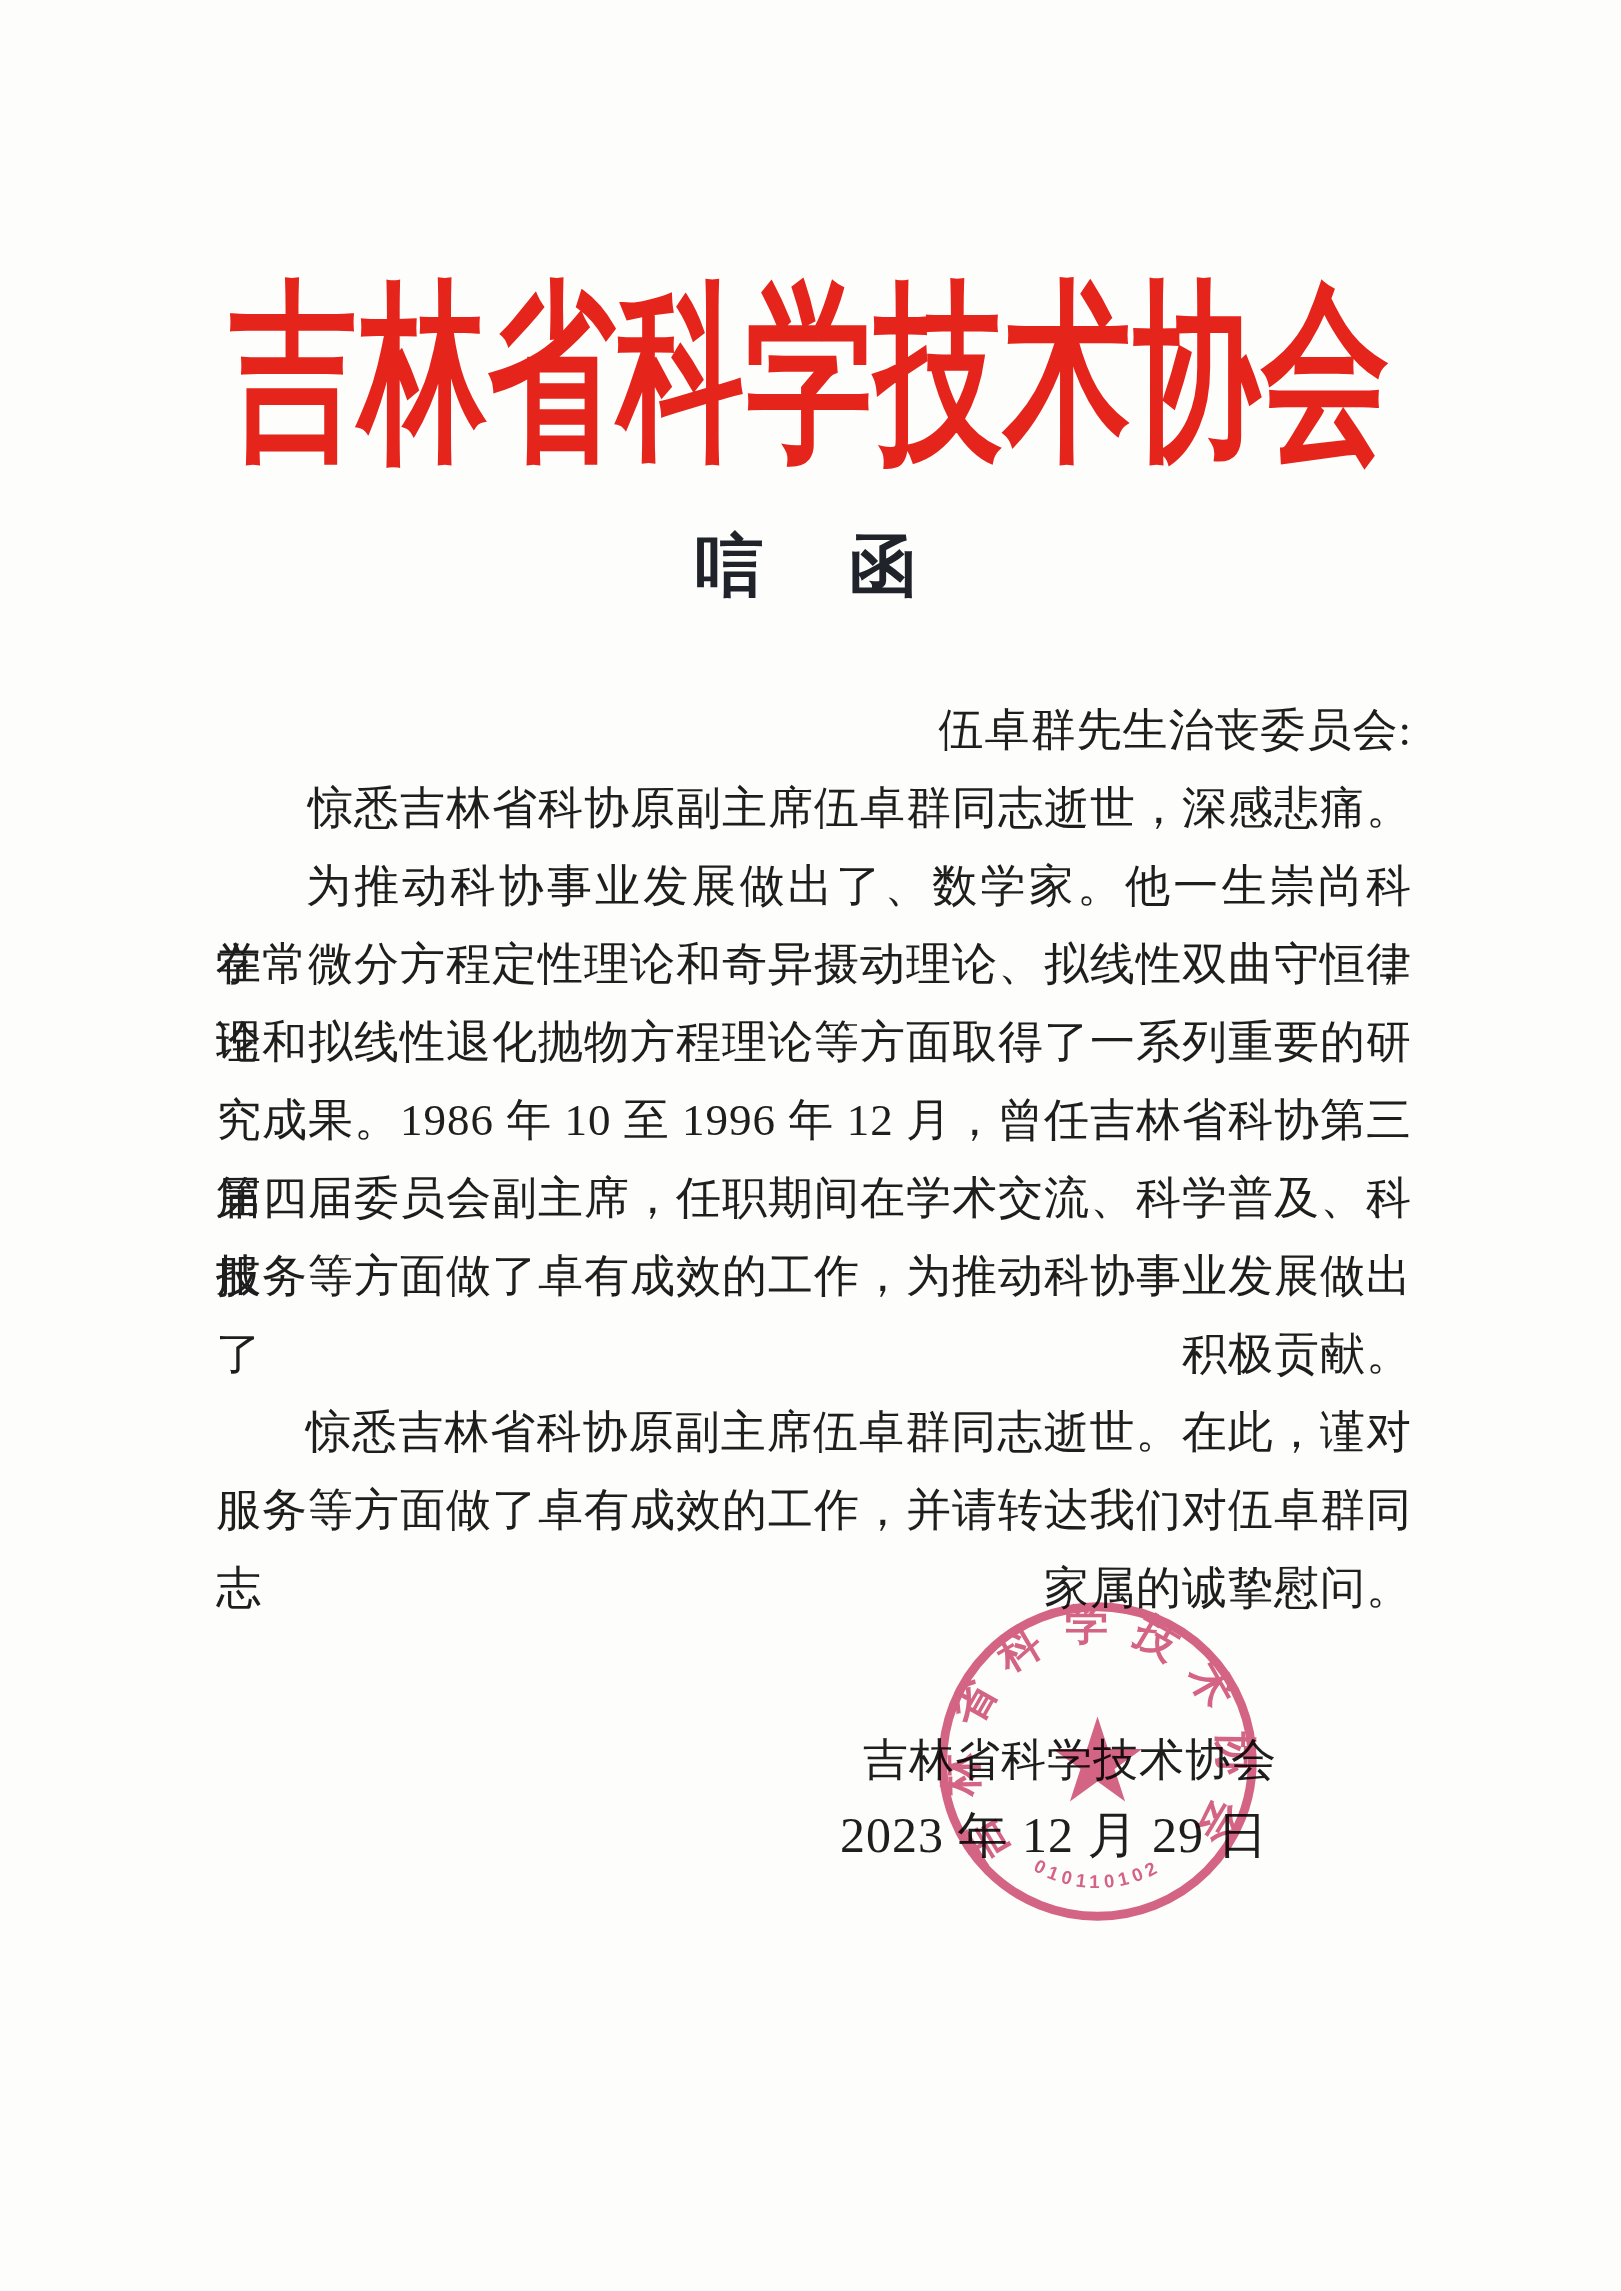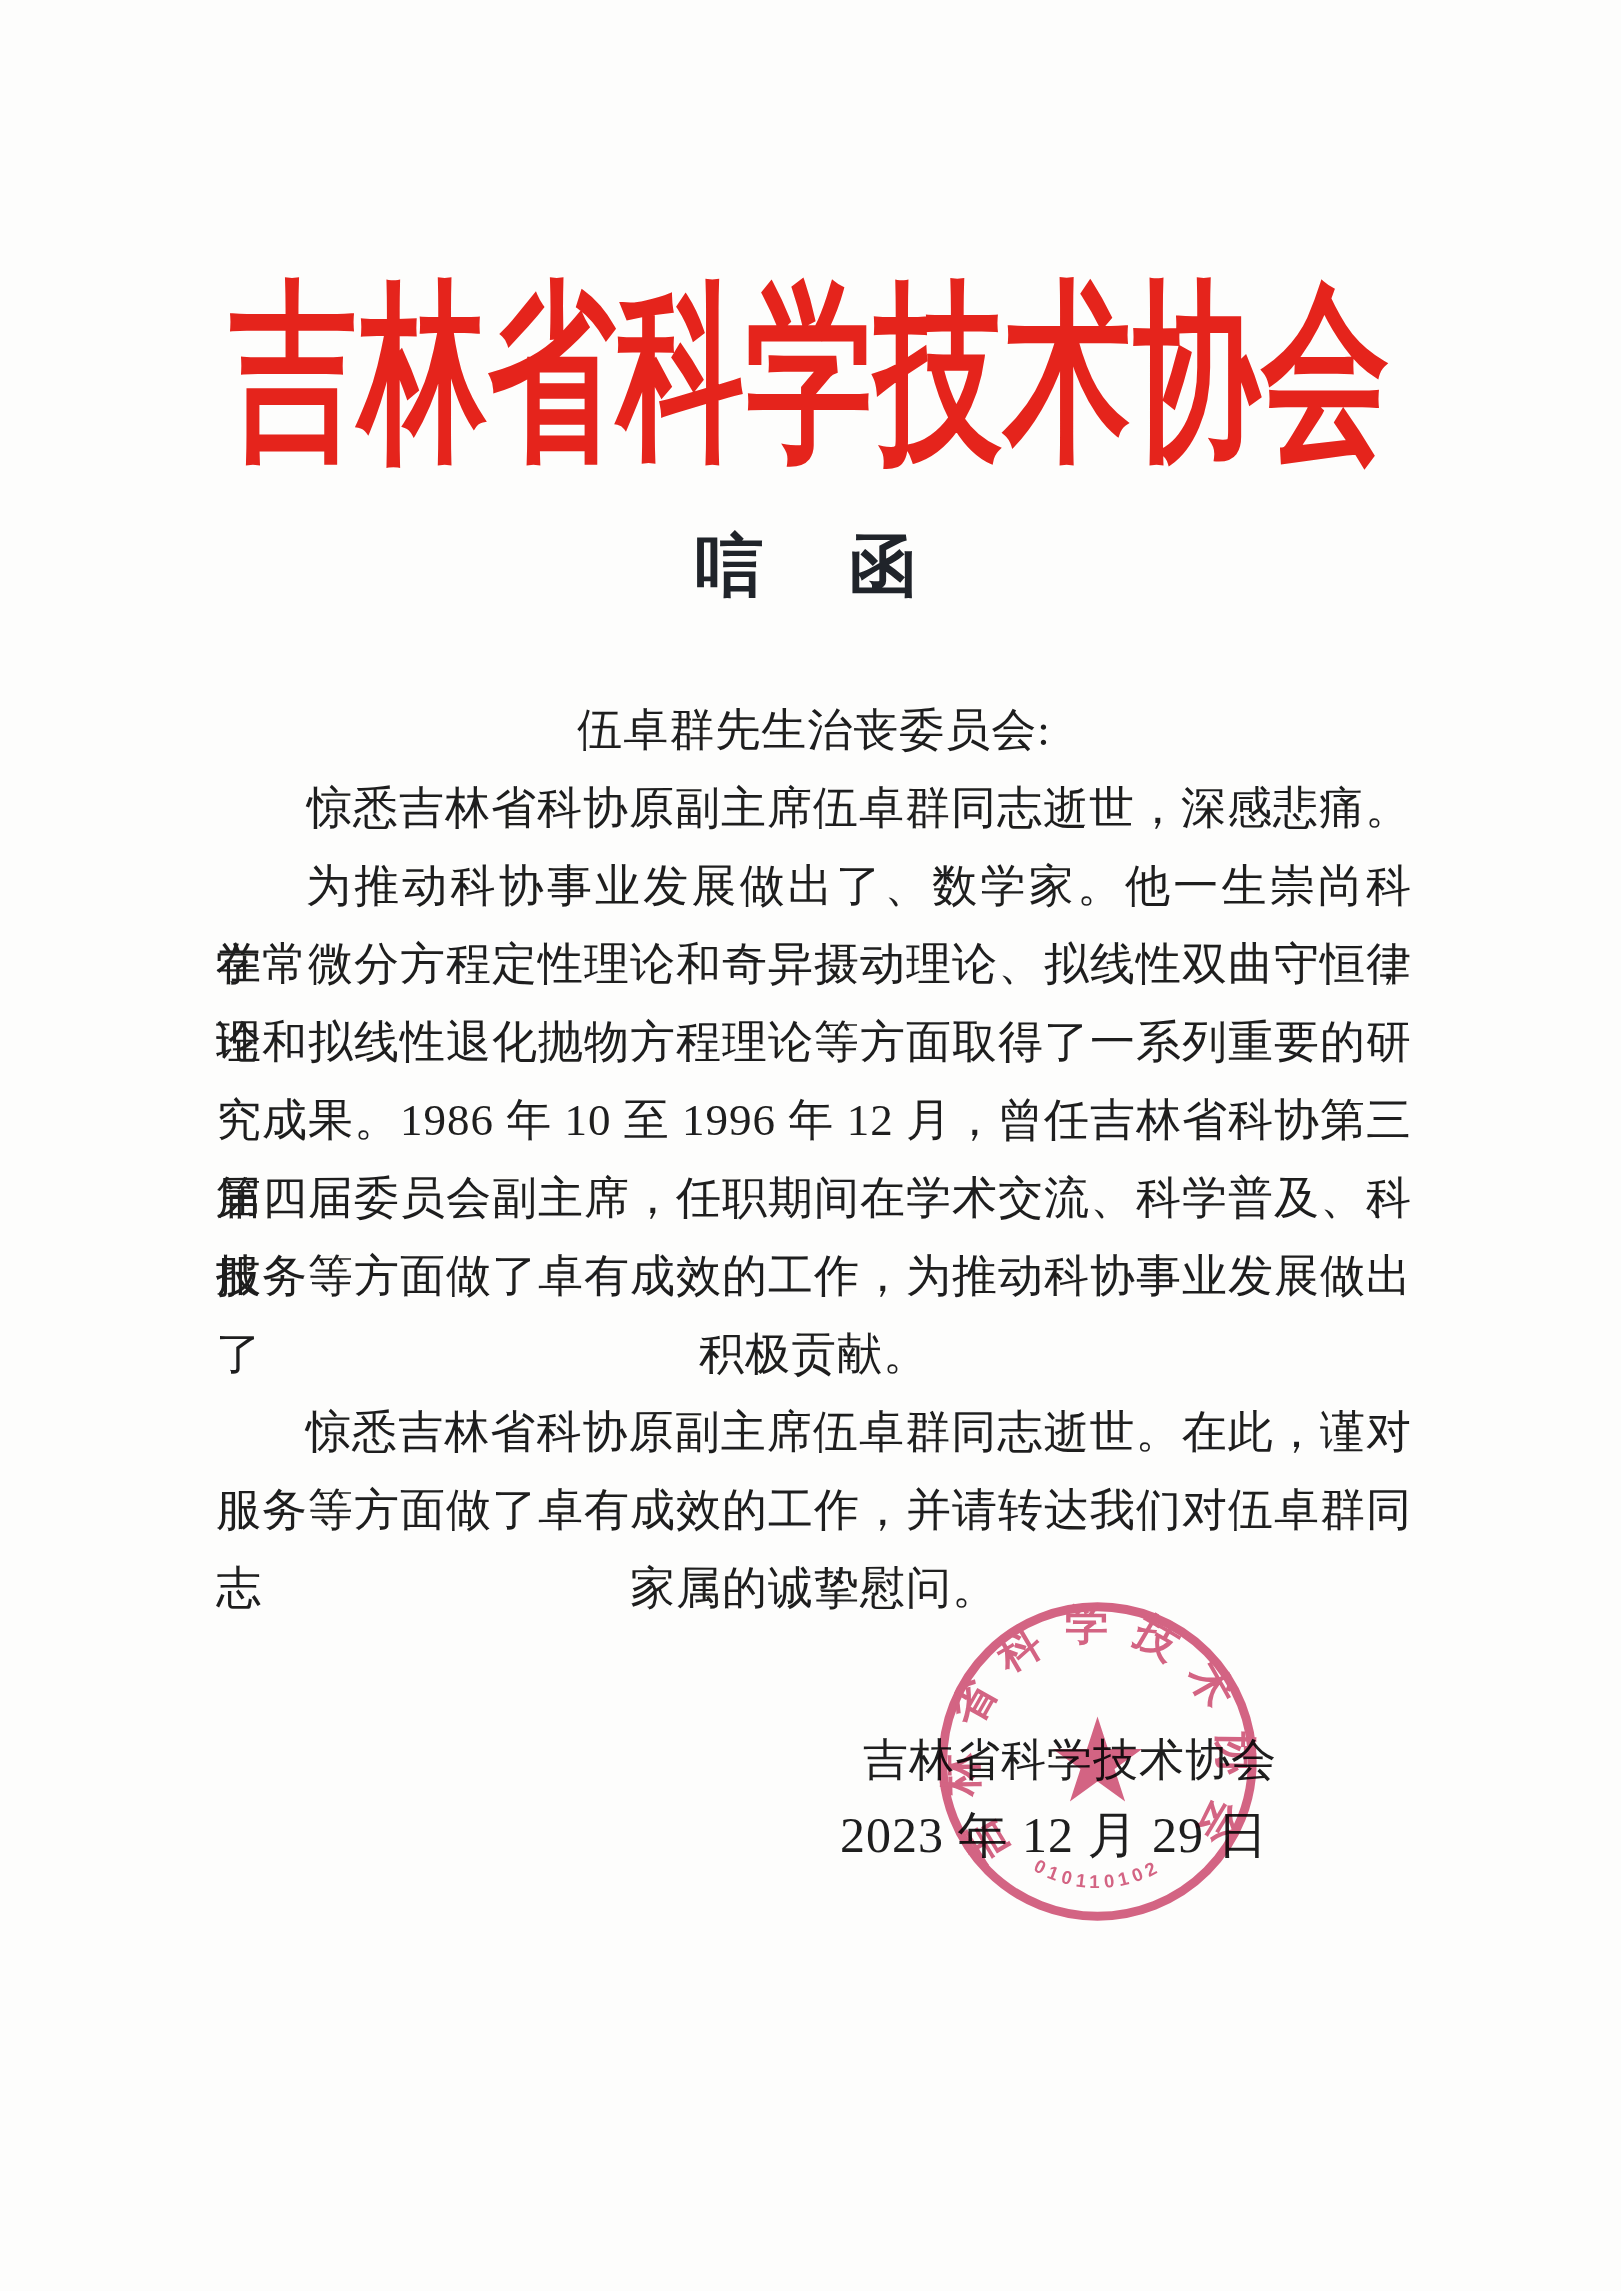--- a/index.html
+++ b/index.html
@@ -33,21 +33,21 @@
     color:#20242a;
     white-space:nowrap;
   }
   
   .body {
     position:absolute; left:216px; top:691px; width:1196px;
     font-size:45px;
   }
   .line {
     height:78px; line-height:78px;
-    text-align:center;
+    text-align:right;
     letter-spacing:1px;
   }
   .line.j { text-align:justify; text-align-last:justify; }
   .line.ind { text-indent:90px; }
   
   .sig-org {
     position:absolute; left:863px; top:1730px;
     font-size:45px; letter-spacing:1px; white-space:nowrap;
   }
   .sig-date {

